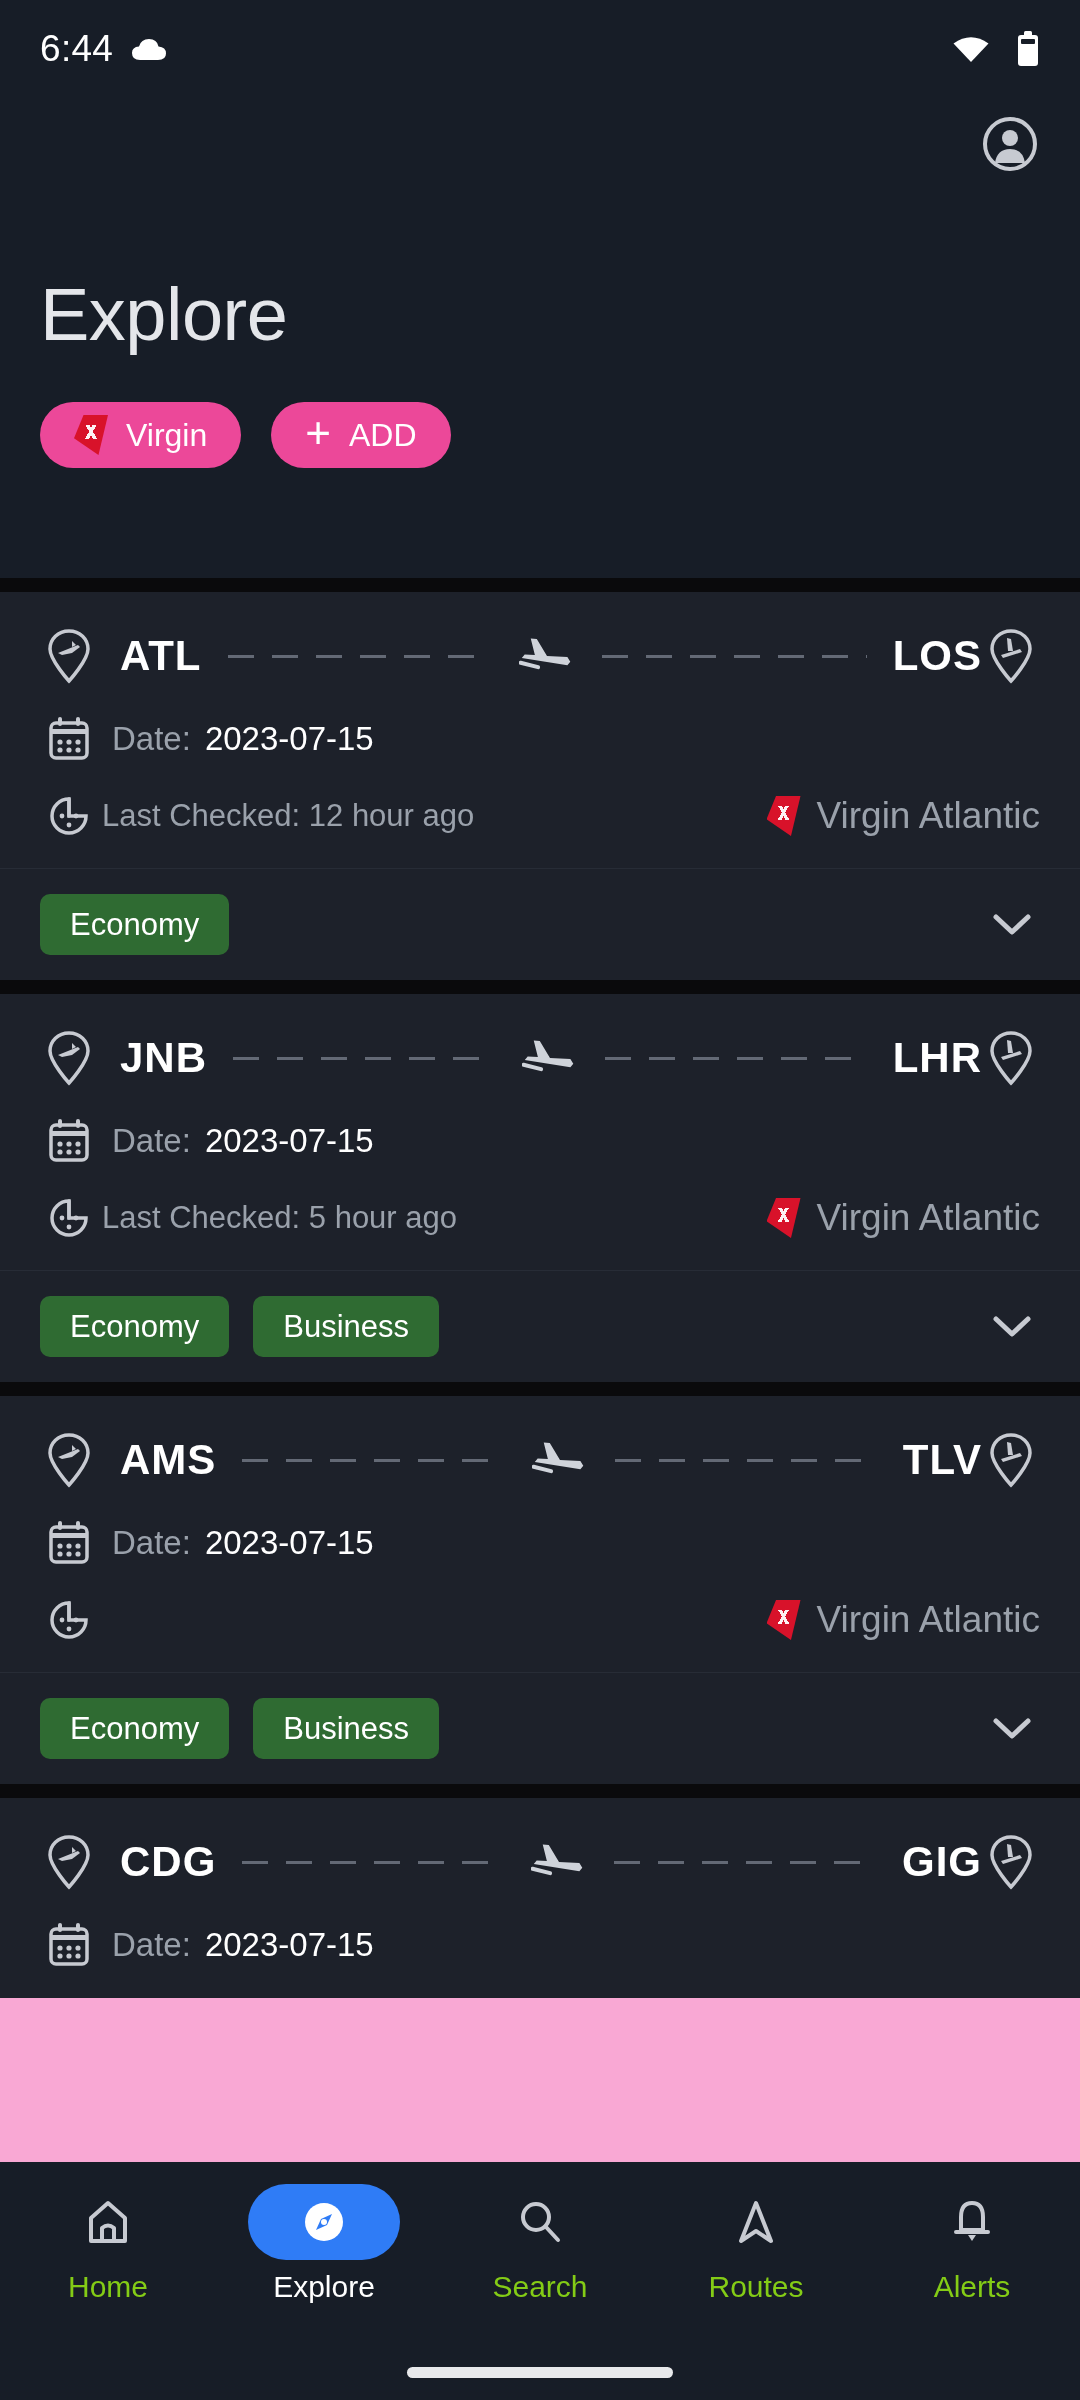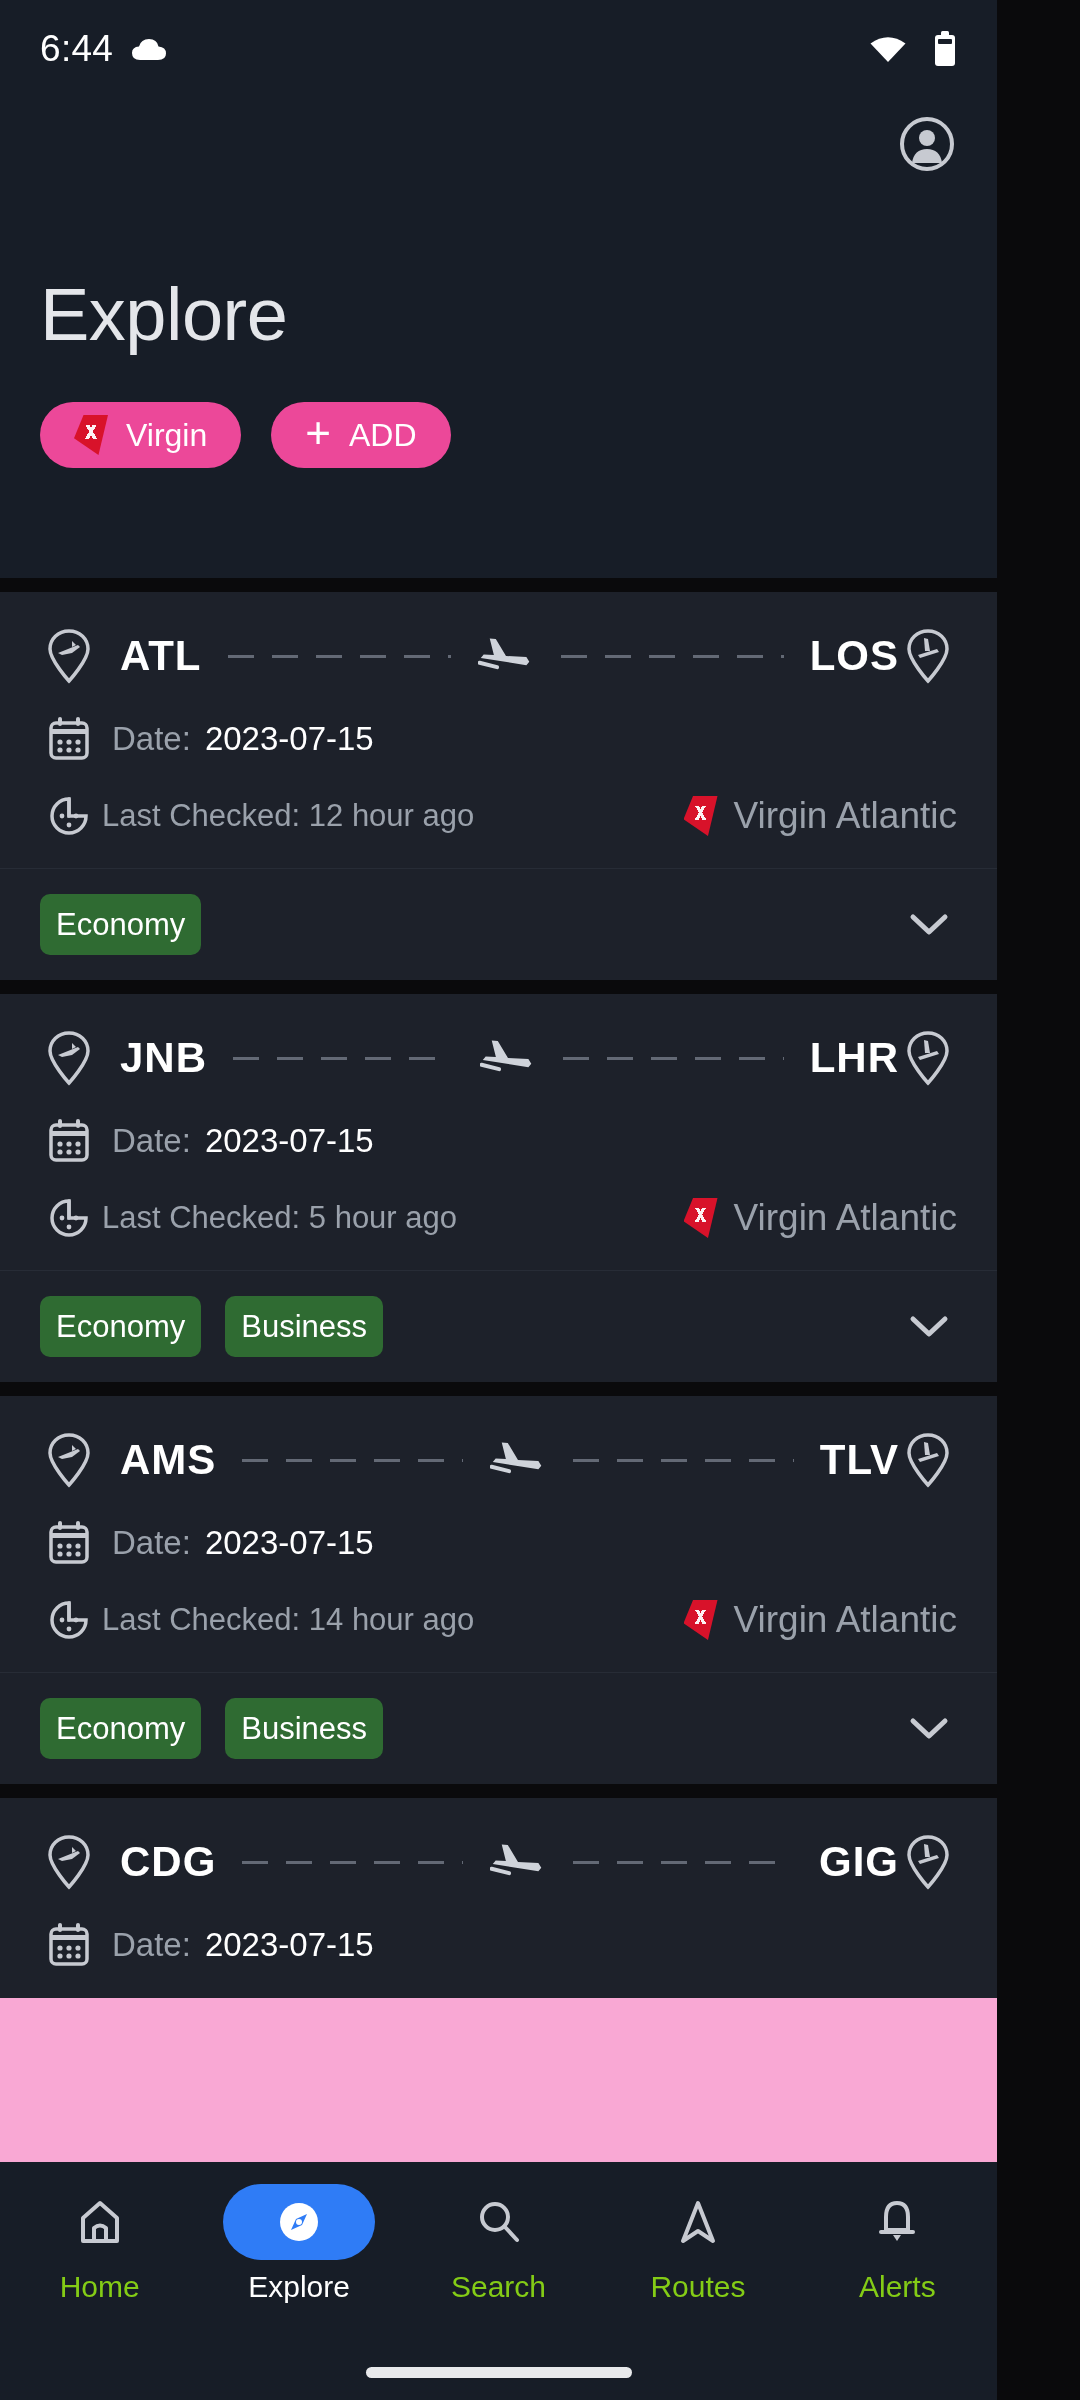--- a/index.html
+++ b/index.html
@@ -4,21 +4,21 @@
 <style>
   * { margin:0; padding:0; box-sizing:border-box; }
   html, body {
     width:1080px; height:2400px;
     background:#0a0a0c;
     font-family:"Liberation Sans", sans-serif;
     overflow:hidden;
   }
   #app {
     position:relative;
-    width:997px; height:2400px;
+    width:1080px; height:2400px;
     background:#171d27;
     display:flex; flex-direction:column;
   }
 
   
   .statusbar {
     height:98px; flex:0 0 98px;
     display:flex; align-items:center;
     padding:0 40px;
     background:#171d27;
@@ -113,21 +113,21 @@
     border-top:1px solid #272c36;
     padding:24px 40px;
     display:flex; align-items:center; gap:24px;
     min-height:112px;
   }
   .tag {
     background:#2f6b32;
     color:#ffffff;
     font-size:31px;
     border-radius:10px;
-    padding:15px 16px;
+    padding:15px 30px;
     line-height:1;
   }
   .chev { margin-left:auto; display:flex; align-items:center; justify-content:center; width:56px; height:56px; }
 
   
   .bottomnav {
     position:absolute; left:0; right:0; bottom:0;
     height:238px;
     background:#171d27;
     display:flex; flex-direction:column;
@@ -421,21 +421,20 @@
         <div class="meta-row">
           <span class="meta-ico">
             <svg class="icon-svg" width="44" height="44" viewBox="0 0 44 44">
               <path d="M22 5 A17 17 0 1 0 39 22 L22 22 Z" fill="none" stroke="#c7cad1" stroke-width="3.5" stroke-linecap="round"></path>
               <path d="M22 5 L22 22" stroke="#c7cad1" stroke-width="3.5" stroke-linecap="round" fill="none"></path>
               <circle cx="15" cy="22" r="2.4" fill="#c7cad1"></circle>
               <circle cx="29" cy="22" r="2.4" fill="#c7cad1"></circle>
               <circle cx="22" cy="31" r="2.4" fill="#c7cad1"></circle>
             </svg>
           </span>
-          <span class="meta-muted">Last Checked: 14 hour ago</span>
           <span class="airline-tail">
             <span class="virgin-logo"></span>
             <span class="airline-name">Virgin Atlantic</span>
           </span>
         </div>
       </div>
 
       <div class="card-foot">
         <span class="tag">Economy</span>
         <span class="tag">Business</span>

